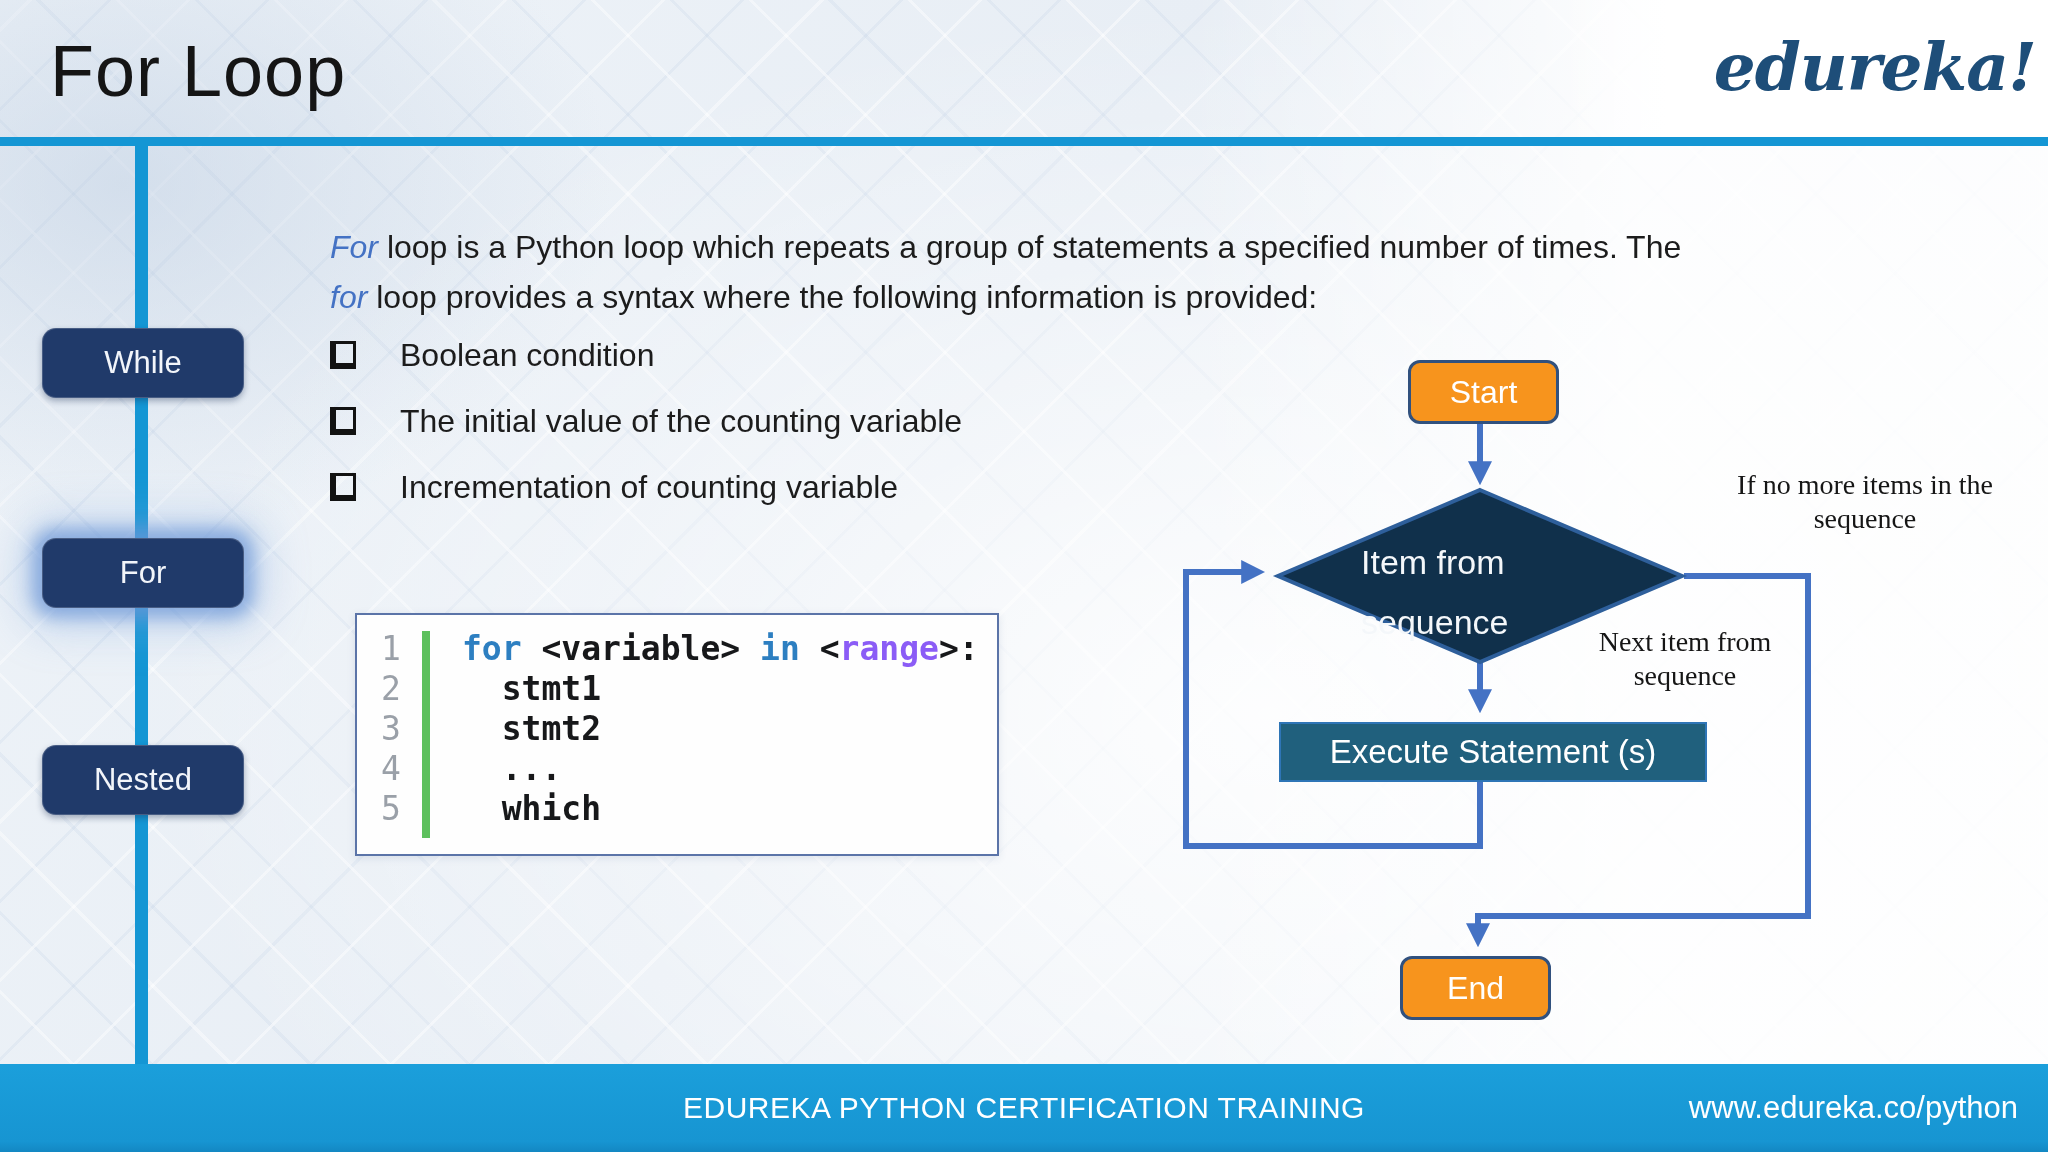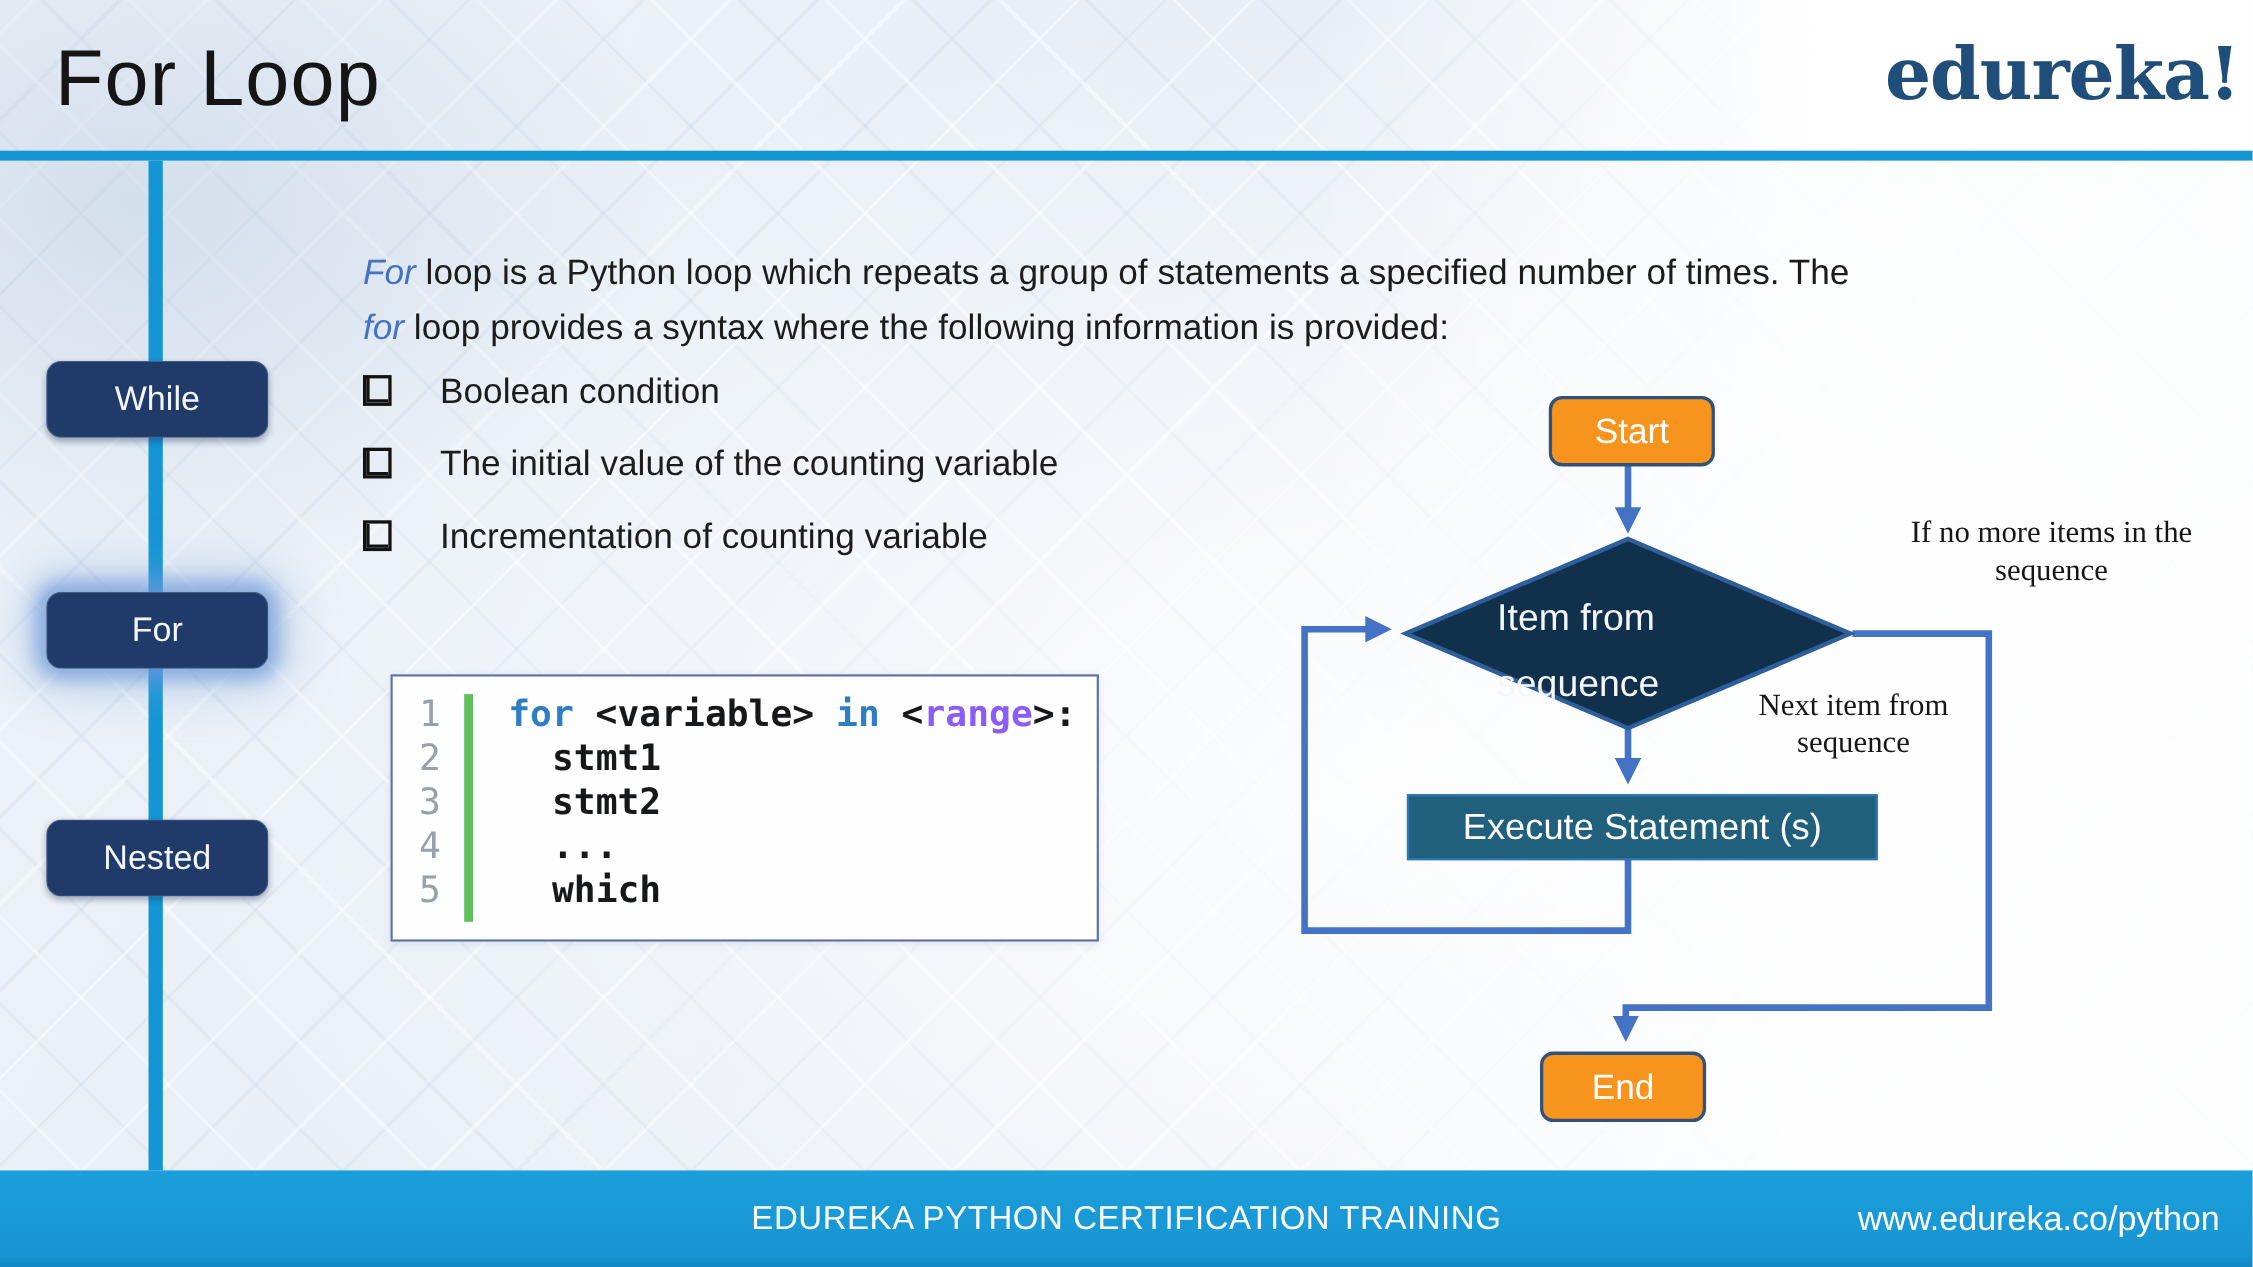--- a/index.html
+++ b/index.html
@@ -15,21 +15,21 @@
       repeating-linear-gradient(-45deg, rgba(255,255,255,.6) 0 3px, rgba(255,255,255,0) 3px 112px),
       repeating-linear-gradient(45deg, rgba(176,196,222,.16) 0 3px, rgba(176,196,222,0) 3px 56px),
       repeating-linear-gradient(-45deg, rgba(176,196,222,.16) 0 3px, rgba(176,196,222,0) 3px 56px),
       linear-gradient(120deg,#eef3f8 0%,#e8eef5 45%,#f5f8fb 100%);
   }
   
   .logo-backdrop{position:absolute;left:1560px;top:0;width:488px;height:137px;
     background:linear-gradient(90deg, rgba(255,255,255,0), #fff 22%);}
   .title{position:absolute;left:50px;top:30px;font-size:72px;letter-spacing:1px;color:#151515;}
   .brand{position:absolute;right:12px;top:28px;font-family:"DejaVu Serif",serif;font-weight:bold;
-    font-size:66px;letter-spacing:-1px;color:#1e4e79;}
+    font-size:66px;letter-spacing:-1px;color:#1e4e79;font-style:italic;}
   .header-rule{position:absolute;left:0;top:137px;width:2048px;height:9px;background:#1496d4;}
   
   .vline{position:absolute;left:135px;top:146px;width:13px;height:918px;background:#1496d4;}
   .nav-btn{position:absolute;left:42px;width:200px;height:68px;background:#203a6a;
     border:1px solid rgba(255,255,255,.18);border-radius:14px;color:#f2f5fa;font-size:31px;
     display:flex;align-items:center;justify-content:center;box-shadow:0 3px 6px rgba(20,40,80,.35);}
   .nav-while{top:328px;}
   .nav-for{top:538px;box-shadow:0 0 16px 10px rgba(104,148,214,.65),0 0 42px 22px rgba(130,168,224,.35);}
   .nav-nested{top:745px;}
   

